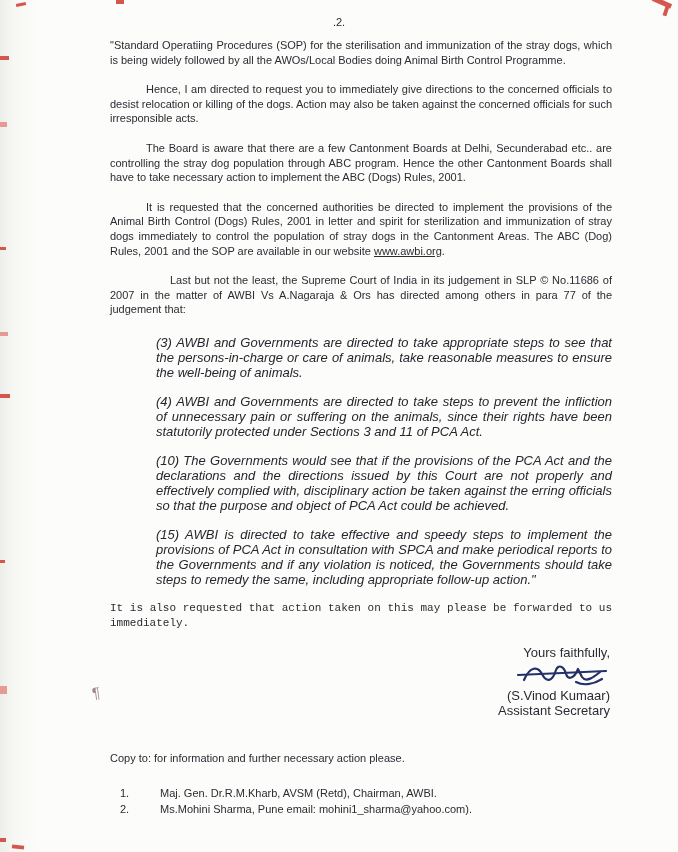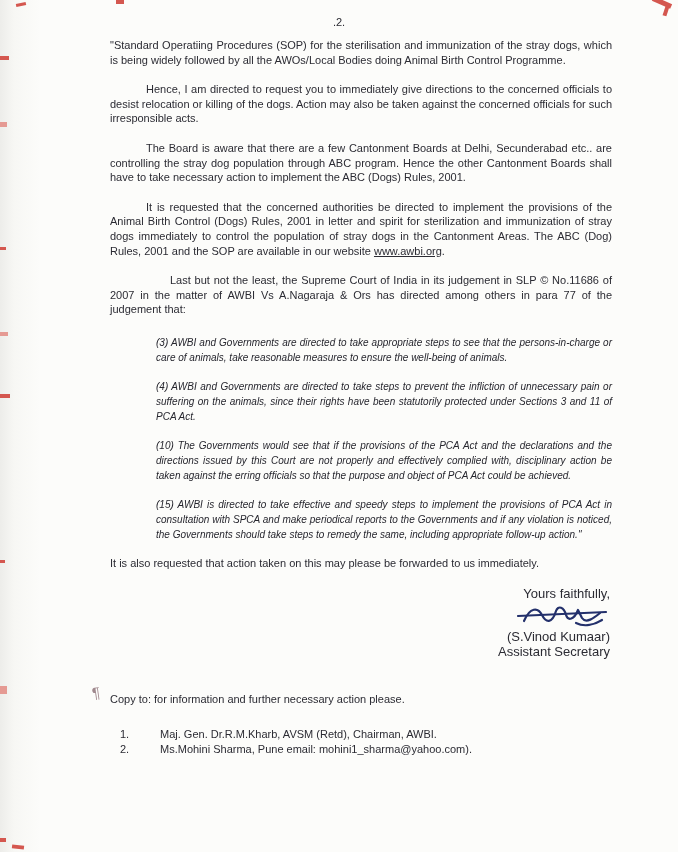--- a/index.html
+++ b/index.html
@@ -35,28 +35,28 @@
   }
   p.para.indent{ text-indent:36px; }
   p.para.indent-lg{ text-indent:60px; }
   .link{
     text-decoration:underline;
     color:#2b2b33;
     cursor:pointer;
   }
   .quotes{ margin:18px 0 4px 46px; }
   p.quote{
-    font-size:10px;
+    font-size:13px;
     line-height:15px;
     font-style:italic;
     text-align:justify;
     margin:0 0 14px 0;
     color:#26262e;
   }
-  .closing{ margin-top:4px; }
+  .closing{ margin-top:4px;font-family:Liberation Mono, monospace; }
   .signature-block{
     margin-top:14px;
     text-align:right;
     font-size:13px;
     line-height:15px;
     padding-right:2px;
   }
   .signature-svg{ display:block; margin:2px 0 0 auto; }
   .copy-heading{
     margin:34px 0 8px 0;

